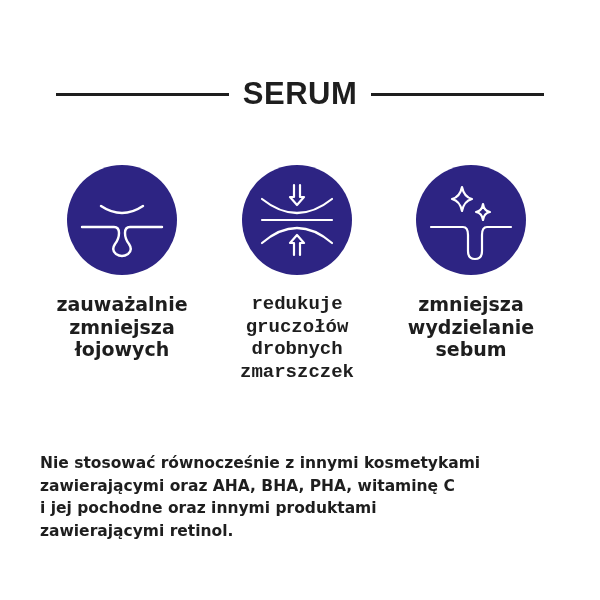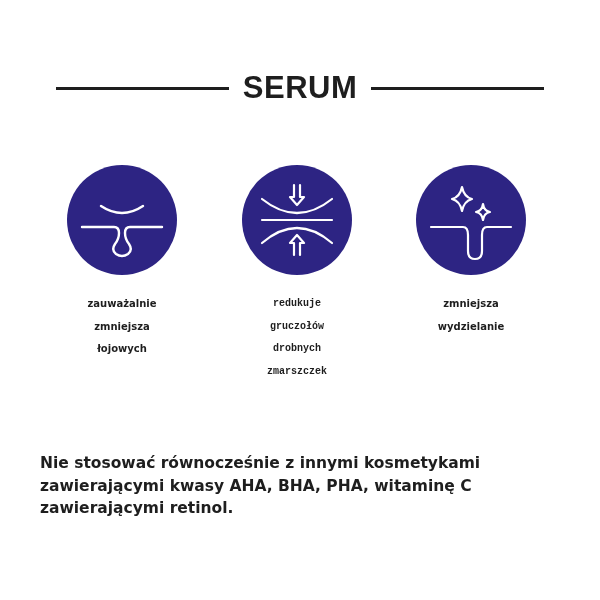--- a/index.html
+++ b/index.html
@@ -1,29 +1,29 @@
 <!DOCTYPE html>
 <html><head>
   <meta charset="utf-8">
   <style>
     html, body { margin: 0; padding: 0; background: #ffffff; }
     body { width: 600px; height: 600px; position: relative; overflow: hidden;
            font-family: "DejaVu Sans", sans-serif; color: #1e1e1e; }
-    .title-row { position: absolute; top: 68px; left: 56px; width: 488px; height: 40px;
+    .title-row { position: absolute; top: 74px; left: 56px; width: 488px; height: 40px;
                  display: flex; align-items: center; text-align: right; }
     .rule { flex: 1; height: 3px; background: #1e1e1e; }
     .title { font-family: "Liberation Sans", sans-serif; font-weight: bold; font-size: 31px;
              letter-spacing: 0.5px; padding: 0 14px; color: #1e1e1e; }
     .circle { position: absolute; width: 110px; height: 110px; border-radius: 50%; background: #2d2483; }
     .circle svg { width: 110px; height: 110px; display: block; }
     .c1 { left: 67px; top: 165px; }
     .c2 { left: 242px; top: 165px; }
     .c3 { left: 416px; top: 165px; }
     .label { position: absolute; top: 293px; width: 170px; text-align: center;
-             font-family: "DejaVu Sans", sans-serif; font-weight: bold; font-size: 10px;
+             font-family: "DejaVu Sans", sans-serif; font-weight: bold; font-size: 19px;
              line-height: 22.5px; color: #1e1e1e; }
     .label span { display: block; }
     .l1 { left: 37px; }
     .l2 { left: 212px; font-family: Liberation Mono, monospace; }
     .l3 { left: 386px; }
     .note { position: absolute; top: 452px; left: 40px; width: 520px; text-align: left;
             font-family: "DejaVu Sans", sans-serif; font-weight: bold; font-size: 15.5px;
             line-height: 22.5px; color: #1e1e1e; }
     .note span { display: block; }
   </style>
@@ -70,19 +70,21 @@
 <div class="label l2">
   <span>redukuje</span>
   <span>gruczołów</span>
   <span>drobnych</span>
   <span>zmarszczek</span>
 </div>
 
 <div class="label l3">
   <span>zmniejsza</span>
   <span>wydzielanie</span>
+  <span>sebum</span>
 </div>
 
 <div class="note">
   <span>Nie stosować równocześnie z innymi kosmetykami</span>
-  <span>zawierającymi kwasy AHA, BHA, PHA, witaminę C</span>
+  <span>zawierającymi oraz AHA, BHA, PHA, witaminę C</span>
+  <span>i jej pochodne oraz innymi produktami</span>
   <span>zawierającymi retinol.</span>
 </div>
 
 </body></html>

